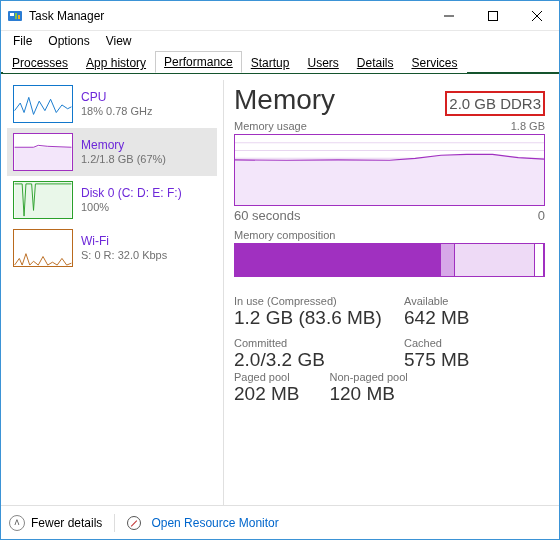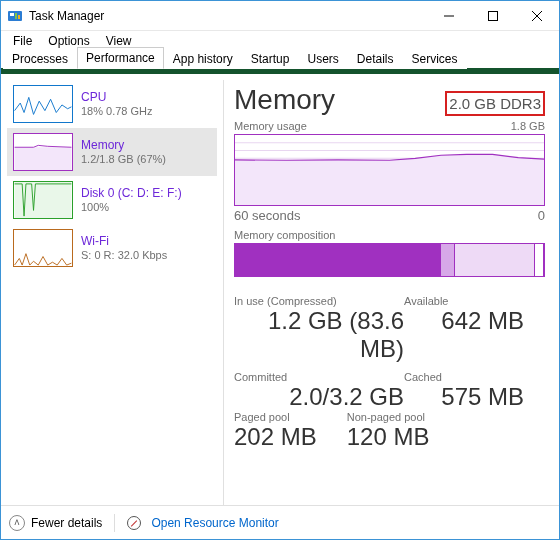--- a/index.html
+++ b/index.html
@@ -5,21 +5,21 @@
   * { box-sizing: border-box; font-family: "Segoe UI", Arial, sans-serif; }
   body { margin: 0; background: #fff; }
   .window { width: 560px; height: 540px; border: 1px solid #3b93d6; position: relative; display: flex; flex-direction: column; }
   .titlebar { height: 30px; background: #fff; display: flex; align-items: center; border-bottom: 1px solid #e8e8e8;}
   .titlebar .icon { width: 16px; height: 16px; margin: 0 6px; display:flex;align-items:center;justify-content:center;}
   .titlebar .title { font-size: 12px; color: #000; flex: 1; }
   .winbtns { display: flex; }
   .winbtn { width: 44px; height: 30px; display: flex; align-items: center; justify-content: center; color:#333;}
   .menubar { height: 20px; display: flex; align-items: center; padding: 0 4px; font-size: 12px; color:#000;}
   .menubar span { padding: 1px 8px; }
-  .tabs { display: flex; border-bottom: 6px solid #14532d; font-size: 12px; height:23px; align-items:flex-end; padding-left:2px;}
+  .tabs { display: flex; border-bottom: 2px solid #14532d; font-size: 12px; height:23px; align-items:flex-end; padding-left:2px;text-decoration:underline;}
   .tab { padding: 3px 8px 3px 8px; border:1px solid transparent; border-bottom:none; color:#000; position:relative; top:1px; background:#fff;}
   .tab.active { border:1px solid #ccc; border-bottom:1px solid #fff; background:#fff; z-index:2;}
   .body { flex:1; display:flex; padding:6px 6px 0 6px; overflow:hidden;}
   .sidepanel { width:210px; display:flex; flex-direction:column; gap:0;}
   .sideitem { display:flex; align-items:center; height:48px; padding:4px 6px; gap:8px;}
   .sideitem.selected { background:#e6e6e6;}
   .thumb { width:60px; height:38px; border:1px solid #ccc; position:relative; background:#fff; overflow:hidden;}
   .thumb svg { width:100%; height:100%; display:block;}
   .thumb.selected { border:1px solid #a030c0;}
   .sideinfo { display:flex; flex-direction:column; font-size:12px; line-height:1.2;}
@@ -32,21 +32,21 @@
   .specbox { border:2px solid #d62020; color:#555; font-size:15px; padding:2px 2px; }
   .chartlabel { font-size:11px; color:#707070; display:flex; justify-content:space-between; margin-top:4px;align-items:flex-end;}
   .chart { height:72px; border:1px solid #a030c0; margin-top:2px; position:relative; background:#fff;}
   .chart .grid line { stroke:#e8d6f0; stroke-width:1;}
   .chartaxis { display:flex; justify-content:space-between; font-size:13px; color:#707070; margin-top:2px;}
   .complabel { font-size:11px; color:#707070; margin-top:6px;}
   .compbar { height:34px; border:1px solid #a030c0; margin-top:2px; position:relative; background:#fff;}
   .compbar .seg { position:absolute; top:0; bottom:0; }
   .stats { margin-top:18px; display:grid; grid-template-columns: 170px 120px; row-gap:8px;}
   .statlabel { font-size:11px; color:#707070;}
-  .statval { font-size:24px; color:#333;text-align:right;}
+  .statval { font-size:19px; color:#333;}
   .stats2 { display:flex; gap:30px;}
   .footer { height:34px; border-top:1px solid #e0e0e0; display:flex; align-items:center; font-size:12px; padding:0 8px; gap:6px;}
   .footer .circ { width:16px; height:16px; border:1px solid #888; border-radius:50%; display:flex; align-items:center; justify-content:center; font-size:10px; color:#555;}
   .footer .sep { width:1px; height:18px; background:#ddd; margin:0 6px;}
   .footer a { color:#0066cc; text-decoration:none;}
   .rmicon { width:14px;height:14px;border:1px solid #555;border-radius:50%;position:relative;display:inline-block;vertical-align:middle;margin-right:4px;}
   .rmicon::after{content:"";position:absolute;width:8px;height:1px;background:#c03030;top:6px;left:2px;transform:rotate(-45deg);}
 </style>
 </head>
 <body>
@@ -83,22 +83,22 @@
   </div>
 
   <div class="menubar">
     <span>File</span>
     <span>Options</span>
     <span>View</span>
   </div>
 
   <div class="tabs">
     <div class="tab">Processes</div>
+    <div class="tab">App history</div>
     <div class="tab active">Performance</div>
-    <div class="tab">App history</div>
     <div class="tab">Startup</div>
     <div class="tab">Users</div>
     <div class="tab">Details</div>
     <div class="tab">Services</div>
   </div>
 
   <div class="body">
     <div class="sidepanel">
       <div class="sideitem">
         <div class="thumb" style="border-color:#1177cc">

